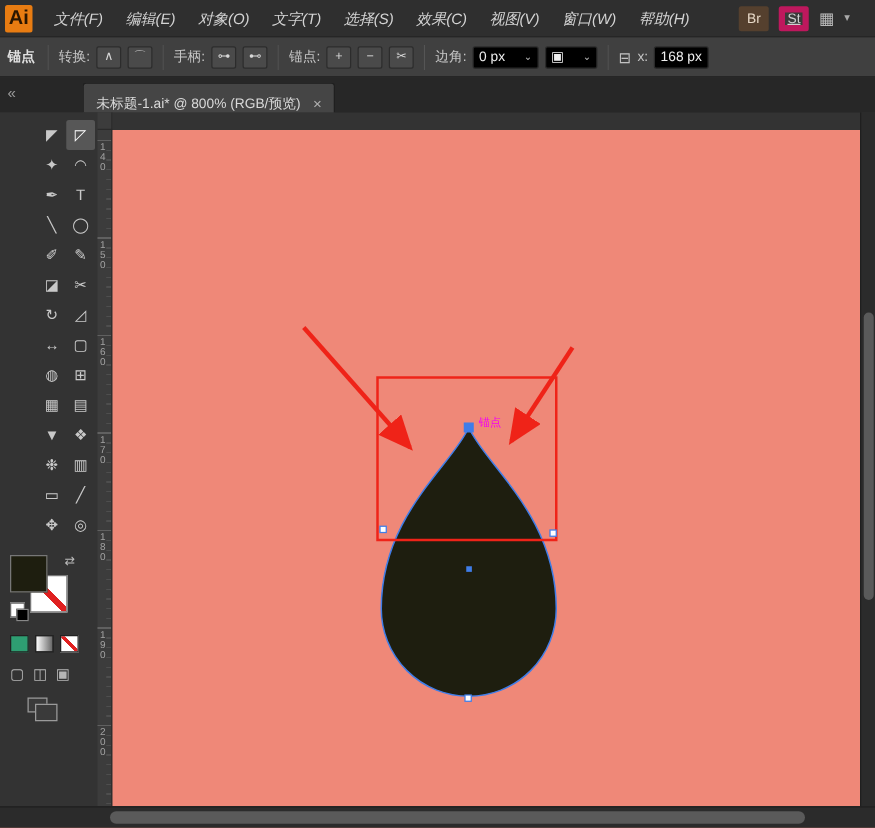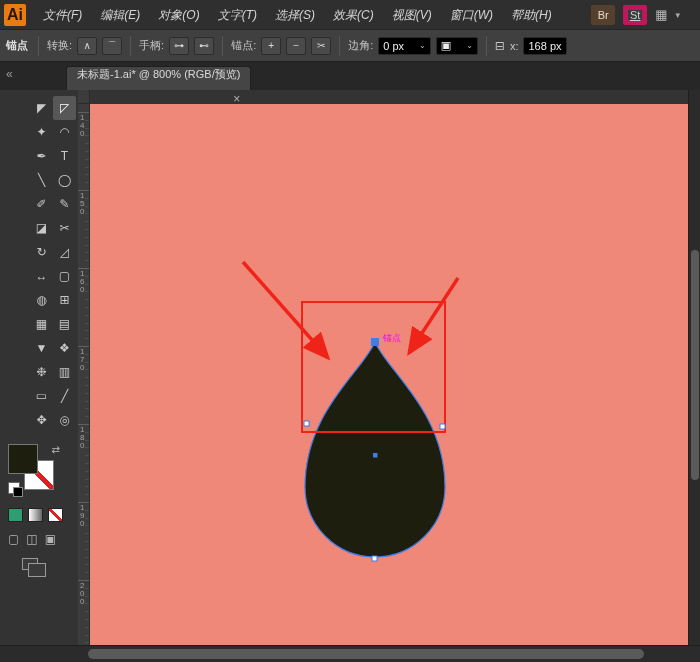--- a/index.html
+++ b/index.html
@@ -32,21 +32,21 @@
               display:flex; align-items:center; padding:0 4px; gap:15px; border-radius:2px; }
   .cb-field .chev { font-size:8px; color:#bbb; }
   .cb-icon { color:#c2c2c2; font-size:12px; }
 
   
   .tabbar { position:absolute; top:62px; left:0; width:700px; height:28px; background:#272727;
             display:flex; align-items:flex-end; color:#ccc; }
   .collapse-btn { position:absolute; left:6px; top:5px; color:#9a9a9a; font-size:12px; cursor:pointer; }
   .doc-tab { margin-left:66px; height:24px; background:#454545; border:1px solid #1f1f1f; border-bottom:none;
              display:flex; align-items:flex-end; gap:10px; padding:0 10px; font-size:11px; color:#d9d9d9;
-             border-radius:3px 3px 0 0;flex-direction:column; }
+             border-radius:3px 3px 0 0; }
   .tab-close { color:#b0b0b0; font-size:12px; cursor:pointer; }
 
   
   .tools-panel { position:absolute; top:90px; left:0; width:78px; height:555px; background:#333333; }
   .tool-grid { margin:6px 0 0 30px; width:46px; display:grid; grid-template-columns:23px 23px; }
   .tool { width:23px; height:24px; display:flex; align-items:center; justify-content:center;
           color:#c9c9c9; font-size:12px; cursor:pointer; border-radius:2px; }
   .tool.active { background:#575757; color:#ffffff; }
   .fillstroke { position:relative; margin:12px 0 0 8px; width:52px; height:50px; }
   .fill-sq { position:absolute; left:0; top:0; width:30px; height:30px; background:#1e1e0f;

